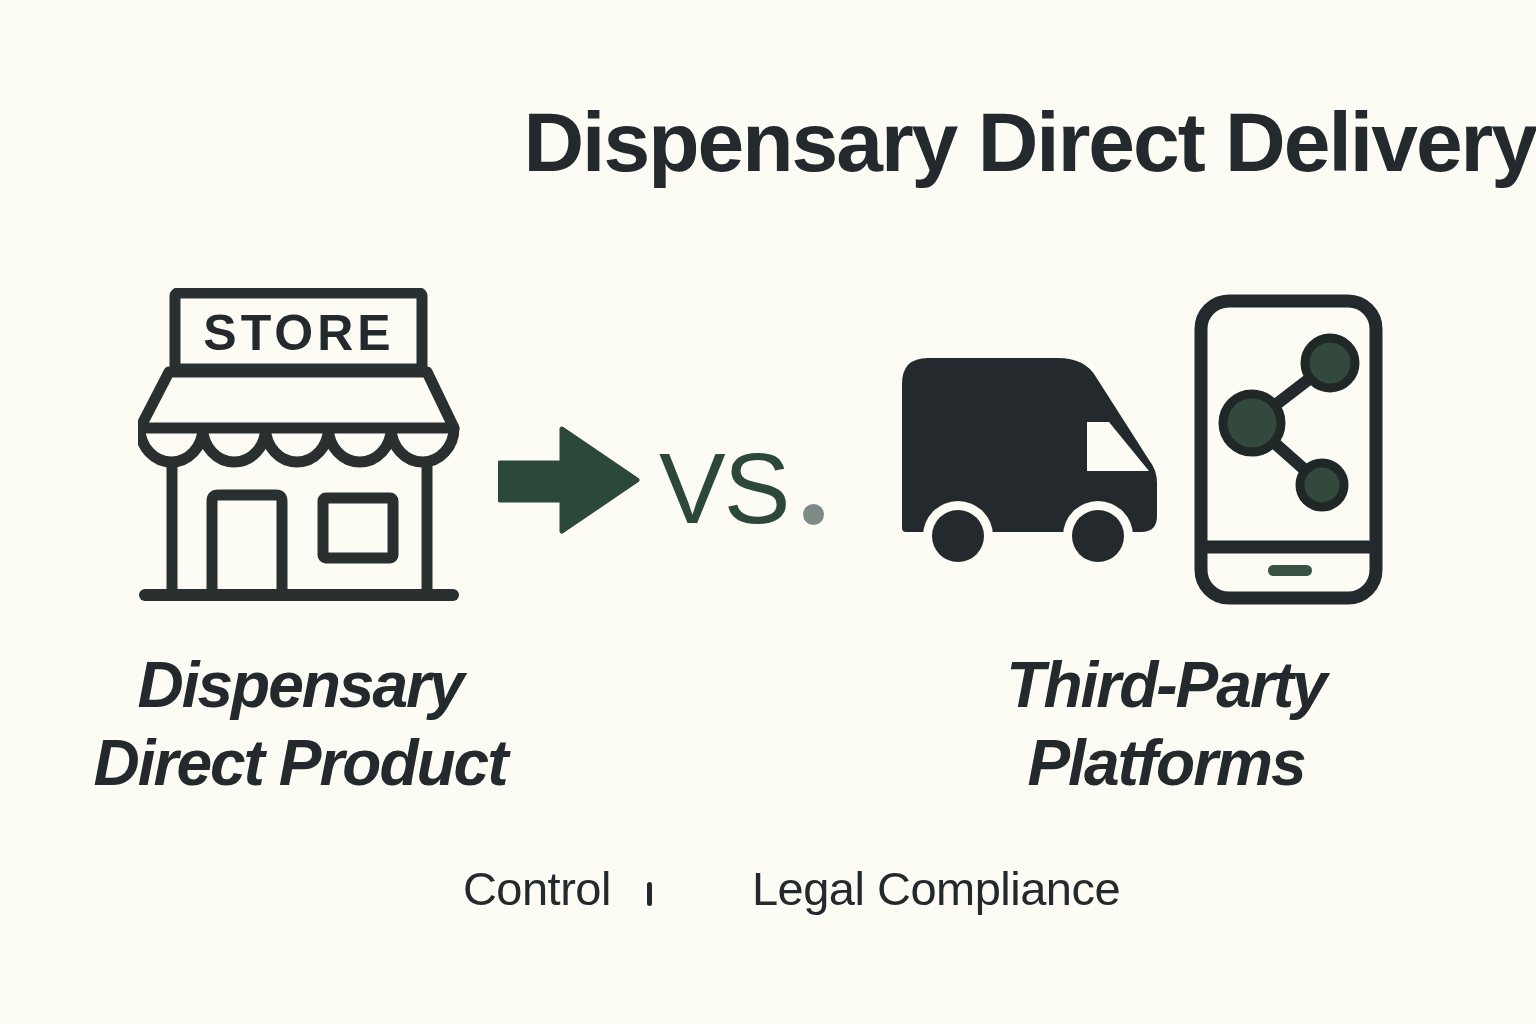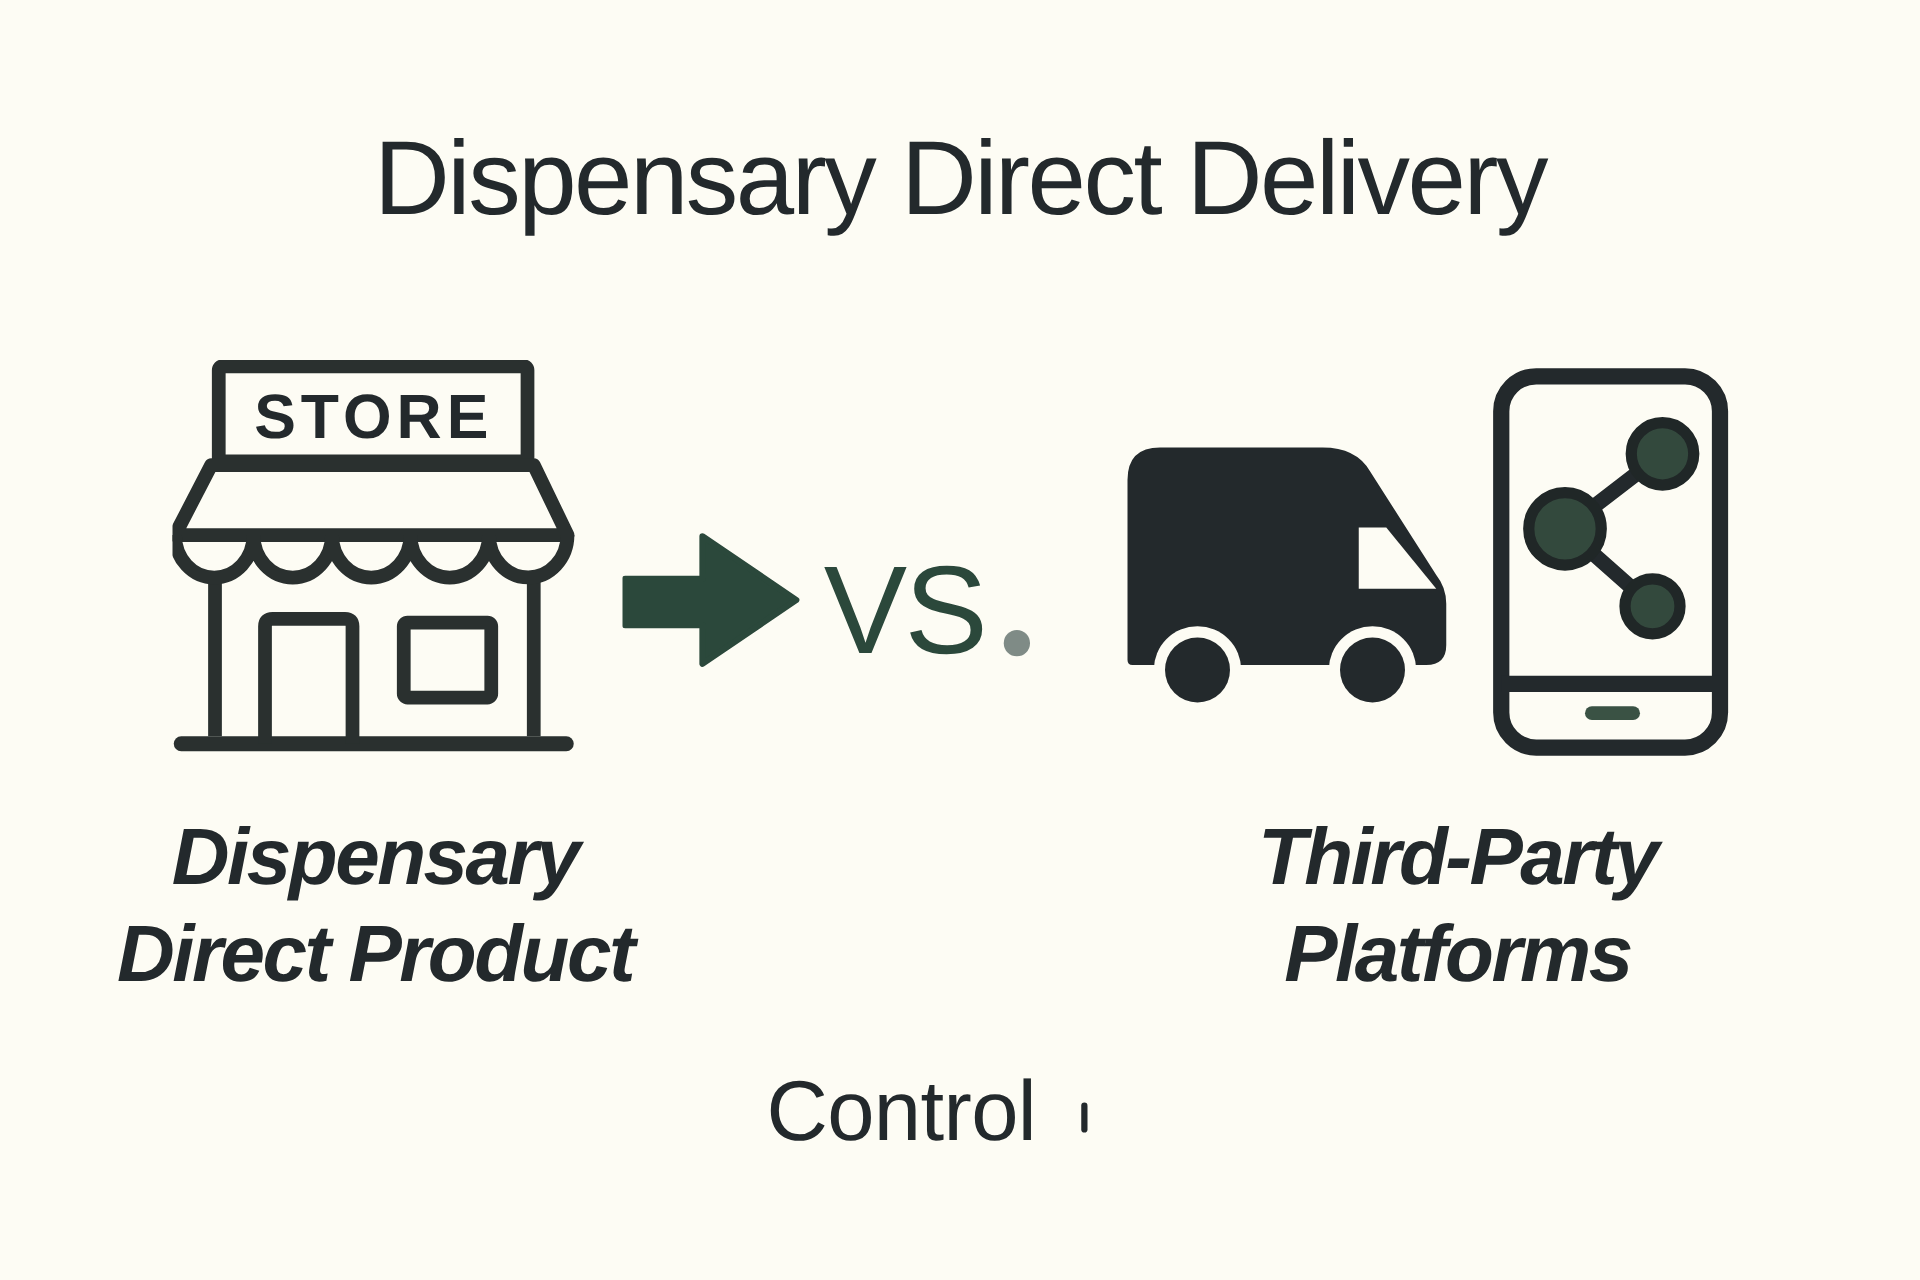--- a/index.html
+++ b/index.html
@@ -12,21 +12,21 @@
   }
   html,body{margin:0;padding:0;}
   body{
     width:1536px;height:1024px;position:relative;overflow:hidden;
     background:var(--bg);
     font-family:"Liberation Sans",sans-serif;
     color:var(--ink);
   }
   .title{
     position:absolute;left:0;right:0;top:92px;
-    text-align:center;font-size:84px;line-height:100px;font-weight:normal;
+    text-align:right;font-size:84px;line-height:100px;font-weight:bold;
     letter-spacing:-2px;color:var(--ink);white-space:nowrap;
   }
   .icon-abs{position:absolute;}
   .store-svg{left:138px;top:288px;}
   .arrow-svg{left:498px;top:424px;}
   .truck-svg{left:890px;top:350px;}
   .phone-svg{left:1192px;top:292px;}
 
   .vs-wrap{
     position:absolute;left:659px;top:438px;height:100px;
@@ -43,21 +43,21 @@
     font-size:64px;line-height:78px;font-weight:bold;letter-spacing:-2px;
     color:var(--ink);
     font-style:italic;
   }
   .caption-left{left:50px;}
   .caption-right{left:916px;}
 
   .features{
     position:absolute;left:0;right:0;top:854px;
     display:flex;justify-content:center;align-items:center;
-    font-size:68px;line-height:70px;letter-spacing:-0.5px;color:var(--ink);
+    font-size:47px;line-height:70px;letter-spacing:-0.5px;color:var(--ink);
     white-space:nowrap;
     padding-left:47px;
   }
   .feature{display:inline-block;}
   .feature-sep{
     display:inline-block;width:5px;height:24px;border-radius:3px;
     background:var(--ink);margin:0 36px;align-self:center;margin-top:10px;
   }
   .feature-gap{display:inline-block;width:64px;}
 
@@ -130,13 +130,14 @@
 </div>
 <div class="caption caption-right">
   <div>Third-Party</div>
   <div>Platforms</div>
 </div>
 
 <div class="features">
   <span class="feature">Control</span>
   <span class="feature-sep"></span>
   <span class="feature-gap"></span>
+  <span class="feature">Legal Compliance</span>
 </div>
 
 </body></html>

